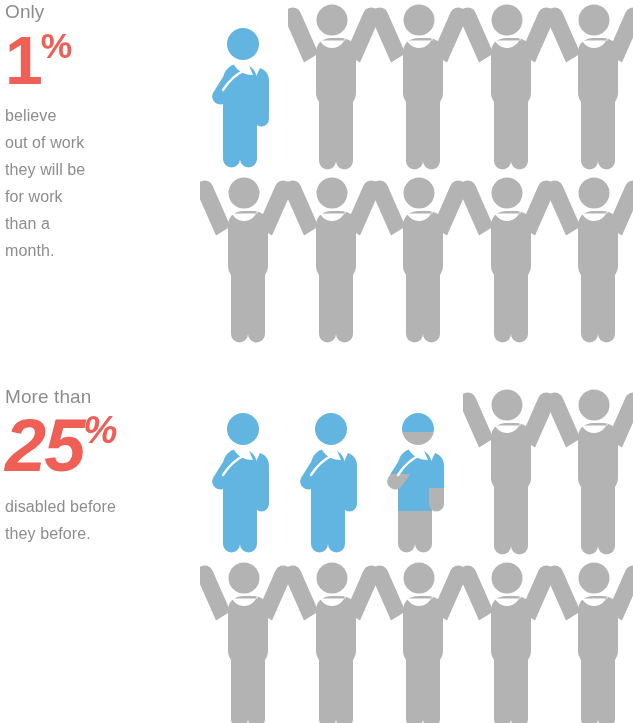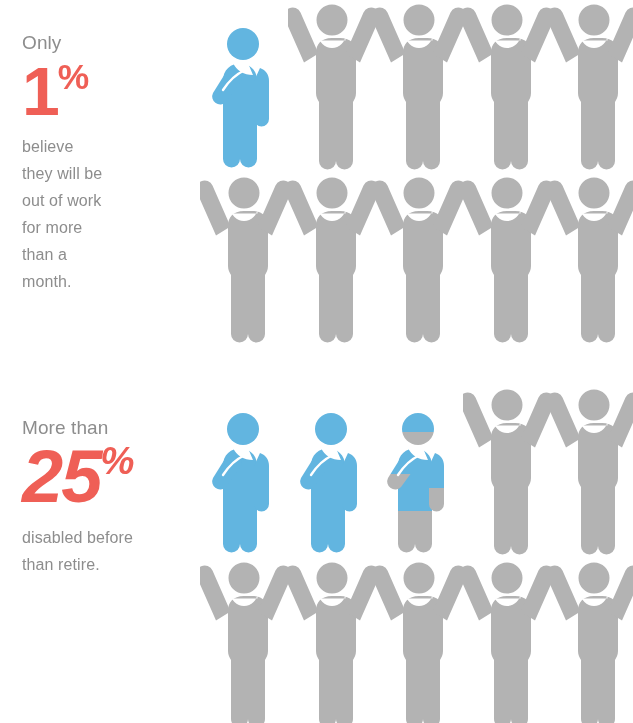--- a/index.html
+++ b/index.html
@@ -27,24 +27,23 @@
     position: absolute;
     left: 0;
     width: 633px;
   }
   #group-1 { top: 0px;   height: 360px; }
   #group-2 { top: 385px; height: 338px; padding-left: 28px; }
 
   
   .stat-text {
     position: absolute;
-    left: 22px;
+    left: 5px;
     top: 0;
     width: 180px;
-    margin-top: 31px;
   }
   .lead-in {
     color: #8d8d8d;
     font-size: 19px;
     line-height: 24px;
     letter-spacing: 0.1px;
     font-weight: 400;
     white-space: nowrap;
   }
   .big-number {
@@ -99,23 +98,23 @@
 
   <section class="stat-group" id="group-1">
 
     <div class="stat-text">
       <div class="lead-in">Only</div>
 
       <div class="big-number"><span>1</span><span class="pct">%</span></div>
 
       <div class="description">
         <div>believe</div>
+        <div>out of work</div>
         <div>they will be</div>
-        <div>out of work</div>
-        <div>for more</div>
+        <div>for work</div>
         <div>than a</div>
         <div>month.</div>
       </div>
     </div>
 
     <div class="pictogram">
       <div class="picto-row">
           <div class="figure" style="left: 0px;">
             <svg viewBox="0 0 88 173">
               <path d="M43 44 m-16 0 a16 16 0 1 0 32 0 a16 16 0 1 0 -32 0" fill="#62b5e0"></path>
@@ -216,21 +215,21 @@
 
   <section class="stat-group" id="group-2">
 
     <div class="stat-text">
       <div class="lead-in">More than</div>
 
       <div class="big-number"><span>25</span><span class="pct">%</span></div>
 
       <div class="description">
         <div>disabled before</div>
-        <div>than retire.</div>
+        <div>they before.</div>
       </div>
     </div>
 
     <div class="pictogram">
       <div class="picto-row">
           <div class="figure" style="left: 0px;">
             <svg viewBox="0 0 88 173">
               <path d="M43 44 m-16 0 a16 16 0 1 0 32 0 a16 16 0 1 0 -32 0" fill="#62b5e0"></path>
               <path d="M43 63 c-13 0 -20 7 -20 18 l0 36 l0 42 a8.5 8.5 0 0 0 17 0 l0 -33 l0 33 a8.5 8.5 0 0 0 17 0 l0 -42 l0 -36 c0 -11 -7 -18 -20 -18 z" fill="#62b5e0"></path>
               <path d="M60 68 c6 2 9 7 9 13 l0 38 a7.5 7.5 0 0 1 -15 0 l0 -38 z" fill="#62b5e0"></path>

